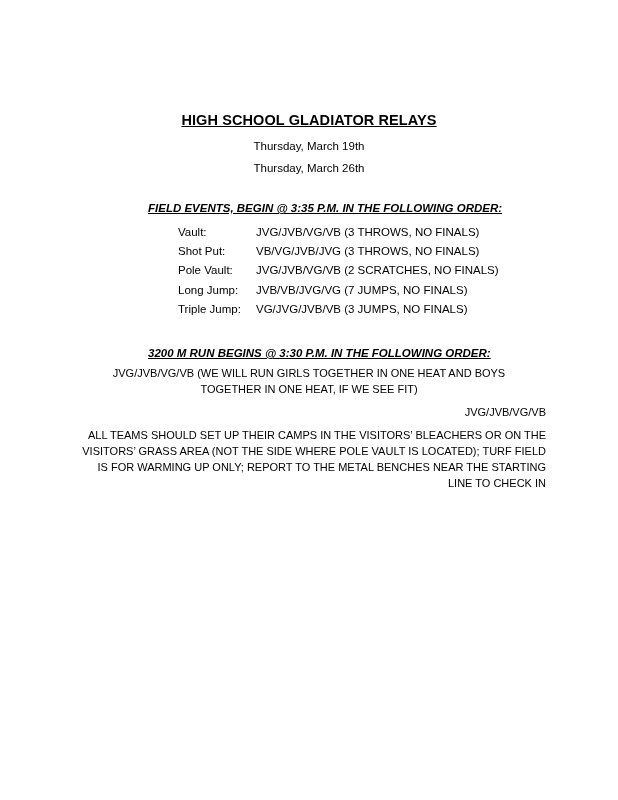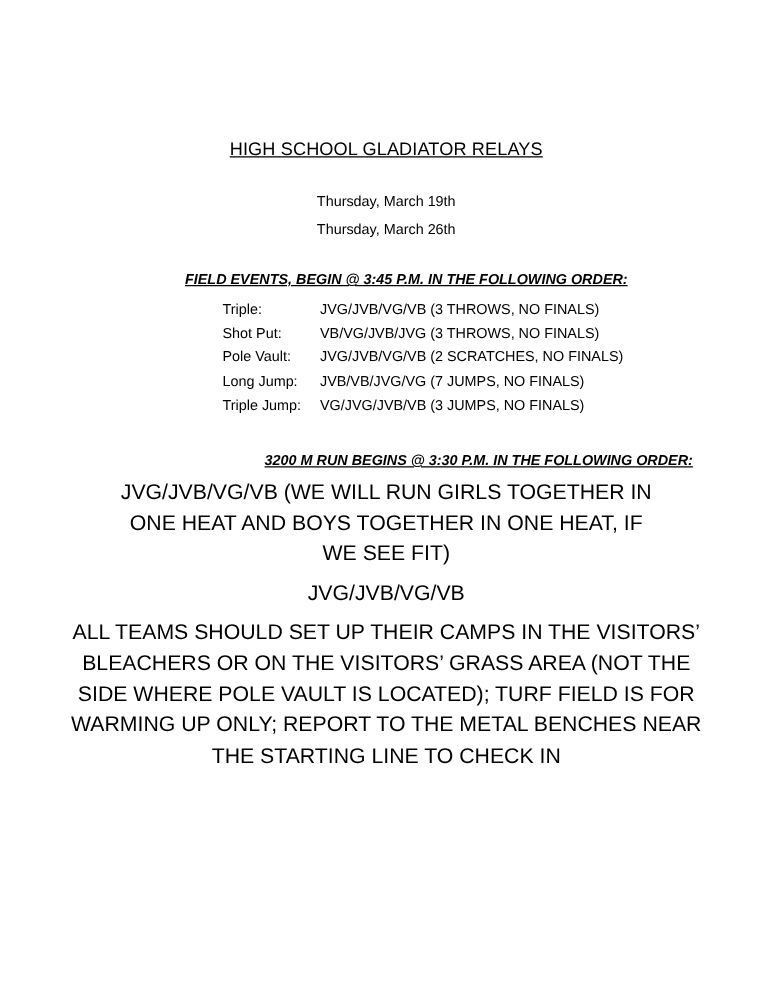--- a/index.html
+++ b/index.html
@@ -17,29 +17,29 @@
   .page {
     position: relative;
     width: 618px;
     height: 800px;
     box-sizing: border-box;
     padding: 0;
   }
   .doc-title {
     text-align: center;
     font-size: 14.5px;
-    font-weight: normal;
+    font-weight: bold;
     text-decoration: underline;
     margin-top: 112px;
     letter-spacing: 0.1px;
   }
   .date-line {
     text-align: center;
     font-size: 11.5px;
-    margin-top: 28px;
+    margin-top: 12px;
   }
   .date-line.second {
     margin-top: 10px;
   }
   .section-head {
     font-size: 11.5px;
     font-style: italic;
     font-weight: bold;
     text-decoration: underline;
     margin-left: 148px;
@@ -60,52 +60,52 @@
     width: 72px;
     padding-right: 6px;
     white-space: nowrap;
   }
   .field-table td.ev-detail {
     white-space: nowrap;
     margin-left: 12px;
   }
   .center-block {
     text-align: center;
-    font-size: 17px;
+    font-size: 11px;
     line-height: 1.45;
     margin-top: 7px;
     padding: 0 88px;
   }
   .center-block.narrow {
-    padding: 0 48px;
+    padding: 0 72px;
+    text-align: right;
   }
   .run-head {
     margin-left: 148px;
-    text-align: center;
   }
   .other-head {
     margin-left: 148px;
   }
 </style>
 </head>
 <body>
 
 <div class="page">
 
   <div class="doc-title">HIGH SCHOOL GLADIATOR RELAYS</div>
 
   <div class="date-line">Thursday, March 19th</div>
   <div class="date-line second">Thursday, March 26th</div>
 
-  <div class="section-head">FIELD EVENTS, BEGIN @ 3:45 P.M. IN THE FOLLOWING ORDER:</div>
+  <div class="section-head">FIELD EVENTS, BEGIN @ 3:35 P.M. IN THE FOLLOWING ORDER:</div>
 
   <table class="field-table">
     <tbody>
       <tr>
-        <td class="ev-name">Triple:</td>
+        <td class="ev-name">Vault:</td>
         <td class="ev-detail">JVG/JVB/VG/VB (3 THROWS, NO FINALS)</td>
       </tr>
       <tr>
         <td class="ev-name">Shot Put:</td>
         <td class="ev-detail">VB/VG/JVB/JVG  (3 THROWS, NO FINALS)</td>
       </tr>
       <tr>
         <td class="ev-name">Pole Vault:</td>
         <td class="ev-detail">JVG/JVB/VG/VB (2 SCRATCHES, NO FINALS)</td>
       </tr>

